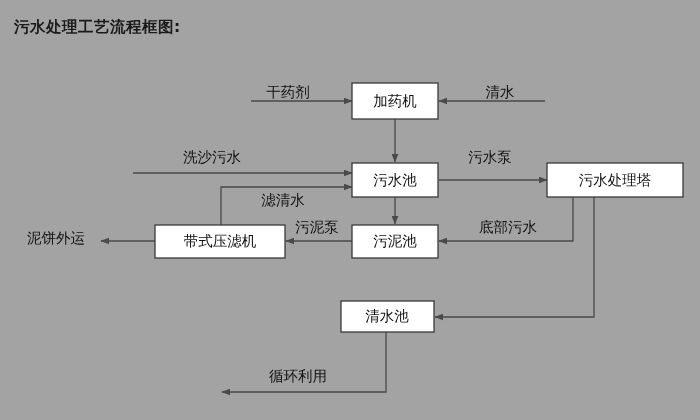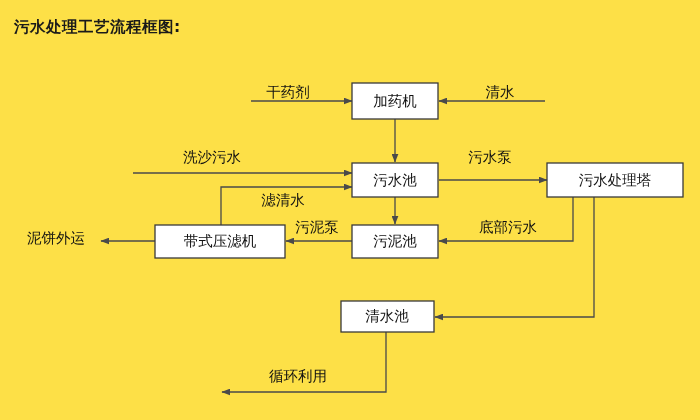--- a/index.html
+++ b/index.html
@@ -4,21 +4,21 @@
 <style>
   html, body {
     margin: 0;
     padding: 0;
     background: #ffffff;
   }
   #page {
     position: relative;
     width: 700px;
     height: 420px;
-    background: #fde047;
+    background: #a3a3a3;
     overflow: hidden;
     font-family: "DejaVu Sans", "Liberation Sans", sans-serif;
   }
   #title {
     position: absolute;
     left: 14px;
     top: 17px;
     font-size: 15.5px;
     font-weight: bold;
     color: #1a1a1a;

